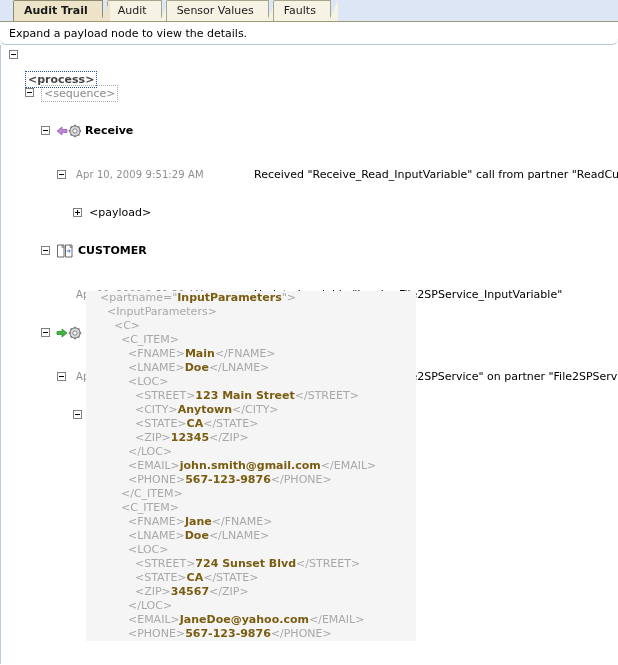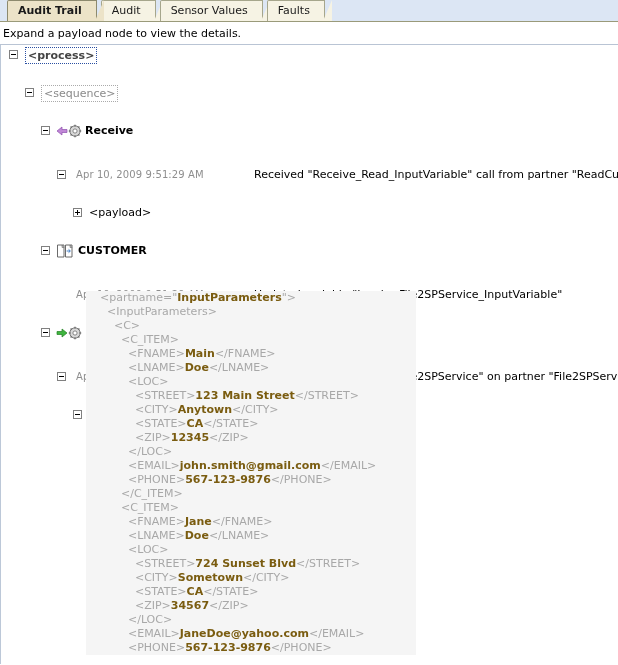--- a/index.html
+++ b/index.html
@@ -17,21 +17,21 @@
     position: relative;
   }
 
   
   .tabbar {
     height: 22px;
     background: #dce6f4;
     position: relative;
     border-bottom: 1px solid #9a9a7a;
     box-sizing: border-box;
-    padding-left: 7px;
+    padding-left: 13px;
     display: flex;
     align-items: flex-end;
   }
   .tab {
     position: relative;
     height: 21px;
     line-height: 20px;
     padding: 0 14px 0 10px;
     background: #f6f3e4;
     border: 1px solid #a6a68c;
@@ -62,26 +62,27 @@
   }
   .tab.active::after {
     border-color: transparent transparent #ece3c8 transparent;
   }
   .tab-label { position: relative; z-index: 2; }
 
   
   .infobar {
     height: 23px;
     line-height: 23px;
-    padding-left: 3px;
+    padding-left: 9px;
     font-size: 11px;
     color: #000;
     border-bottom: 1px solid #b9c4d4;
     background: #ffffff;
     box-sizing: border-box;
+    border-radius: 6px;
   }
 
   
   .content {
     position: relative;
     border-left: 1px solid #bcc8d8;
     height: 619px;
     box-sizing: border-box;
     background: #fff;
     overflow: hidden;
@@ -212,21 +213,21 @@
     <span class="tab-label">Faults</span>
   </div>
 </div>
 
 <div class="infobar">Expand a payload node to view the details.</div>
 
 <div class="content">
 
   <div class="row" style="top:0px;">
     <span class="toggle" style="left:8px;"></span>
-    <span class="node-label tag-node focus" style="left:24px;">&lt;process&gt;</span>
+    <span class="node-label tag-node focus" style="left:24px;margin-top:24px;">&lt;process&gt;</span>
   </div>
 
   <div class="row" style="top:19px;">
     <span class="toggle" style="left:24px;"></span>
     <span class="node-label tag-node dim" style="left:40px;">&lt;sequence&gt;</span>
   </div>
 
   <div class="row" style="top:38px;padding-left:32px;">
     <span class="toggle" style="left:40px;"></span>
     <span class="icon" style="left:55px;">
@@ -326,21 +327,20 @@
       <div class="xml-line">              &lt;ZIP&gt;<span class="v">12345</span>&lt;/ZIP&gt;</div>
       <div class="xml-line">            &lt;/LOC&gt;</div>
       <div class="xml-line">            &lt;EMAIL&gt;<span class="v">john.smith@gmail.com</span>&lt;/EMAIL&gt;</div>
       <div class="xml-line">            &lt;PHONE&gt;<span class="v">567-123-9876</span>&lt;/PHONE&gt;</div>
       <div class="xml-line">          &lt;/C_ITEM&gt;</div>
       <div class="xml-line">          &lt;C_ITEM&gt;</div>
       <div class="xml-line">            &lt;FNAME&gt;<span class="v">Jane</span>&lt;/FNAME&gt;</div>
       <div class="xml-line">            &lt;LNAME&gt;<span class="v">Doe</span>&lt;/LNAME&gt;</div>
       <div class="xml-line">            &lt;LOC&gt;</div>
       <div class="xml-line">              &lt;STREET&gt;<span class="v">724 Sunset Blvd</span>&lt;/STREET&gt;</div>
-      <div class="xml-line">              &lt;CITY&gt;<span class="v">Sometown</span>&lt;/CITY&gt;</div>
       <div class="xml-line">              &lt;STATE&gt;<span class="v">CA</span>&lt;/STATE&gt;</div>
       <div class="xml-line">              &lt;ZIP&gt;<span class="v">34567</span>&lt;/ZIP&gt;</div>
       <div class="xml-line">            &lt;/LOC&gt;</div>
       <div class="xml-line">            &lt;EMAIL&gt;<span class="v">JaneDoe@yahoo.com</span>&lt;/EMAIL&gt;</div>
       <div class="xml-line">            &lt;PHONE&gt;<span class="v">567-123-9876</span>&lt;/PHONE&gt;</div>
     </div>
 
 </div>
 
 </body></html>

